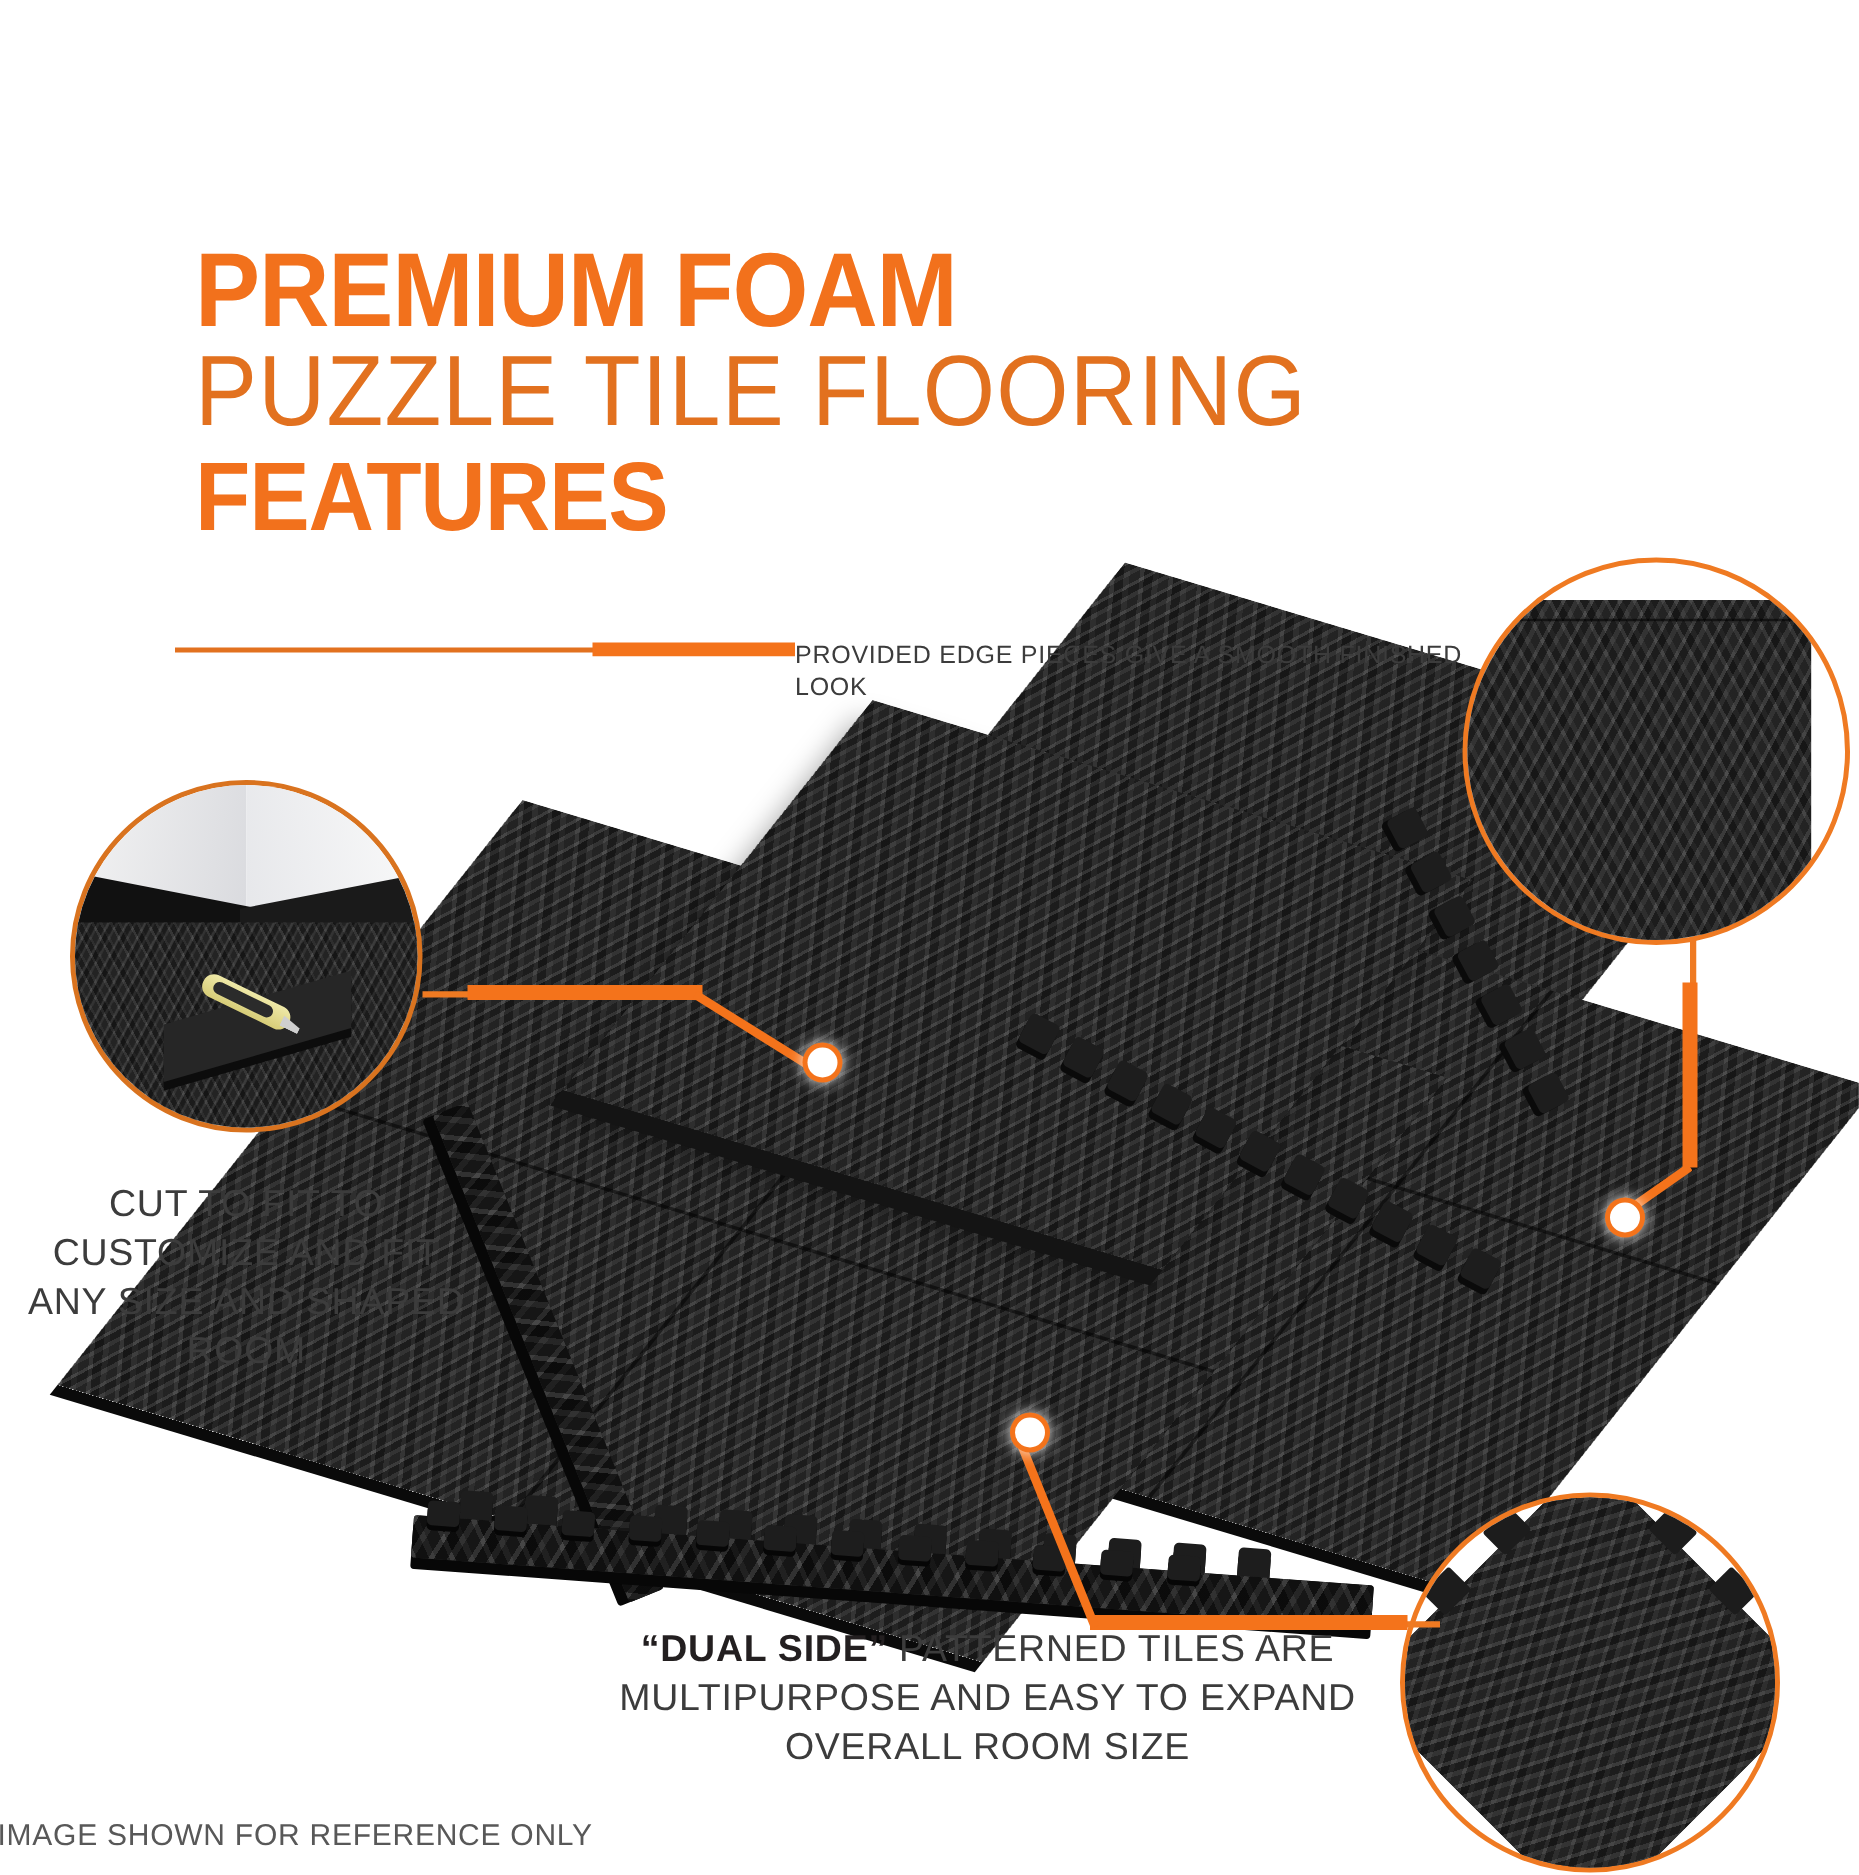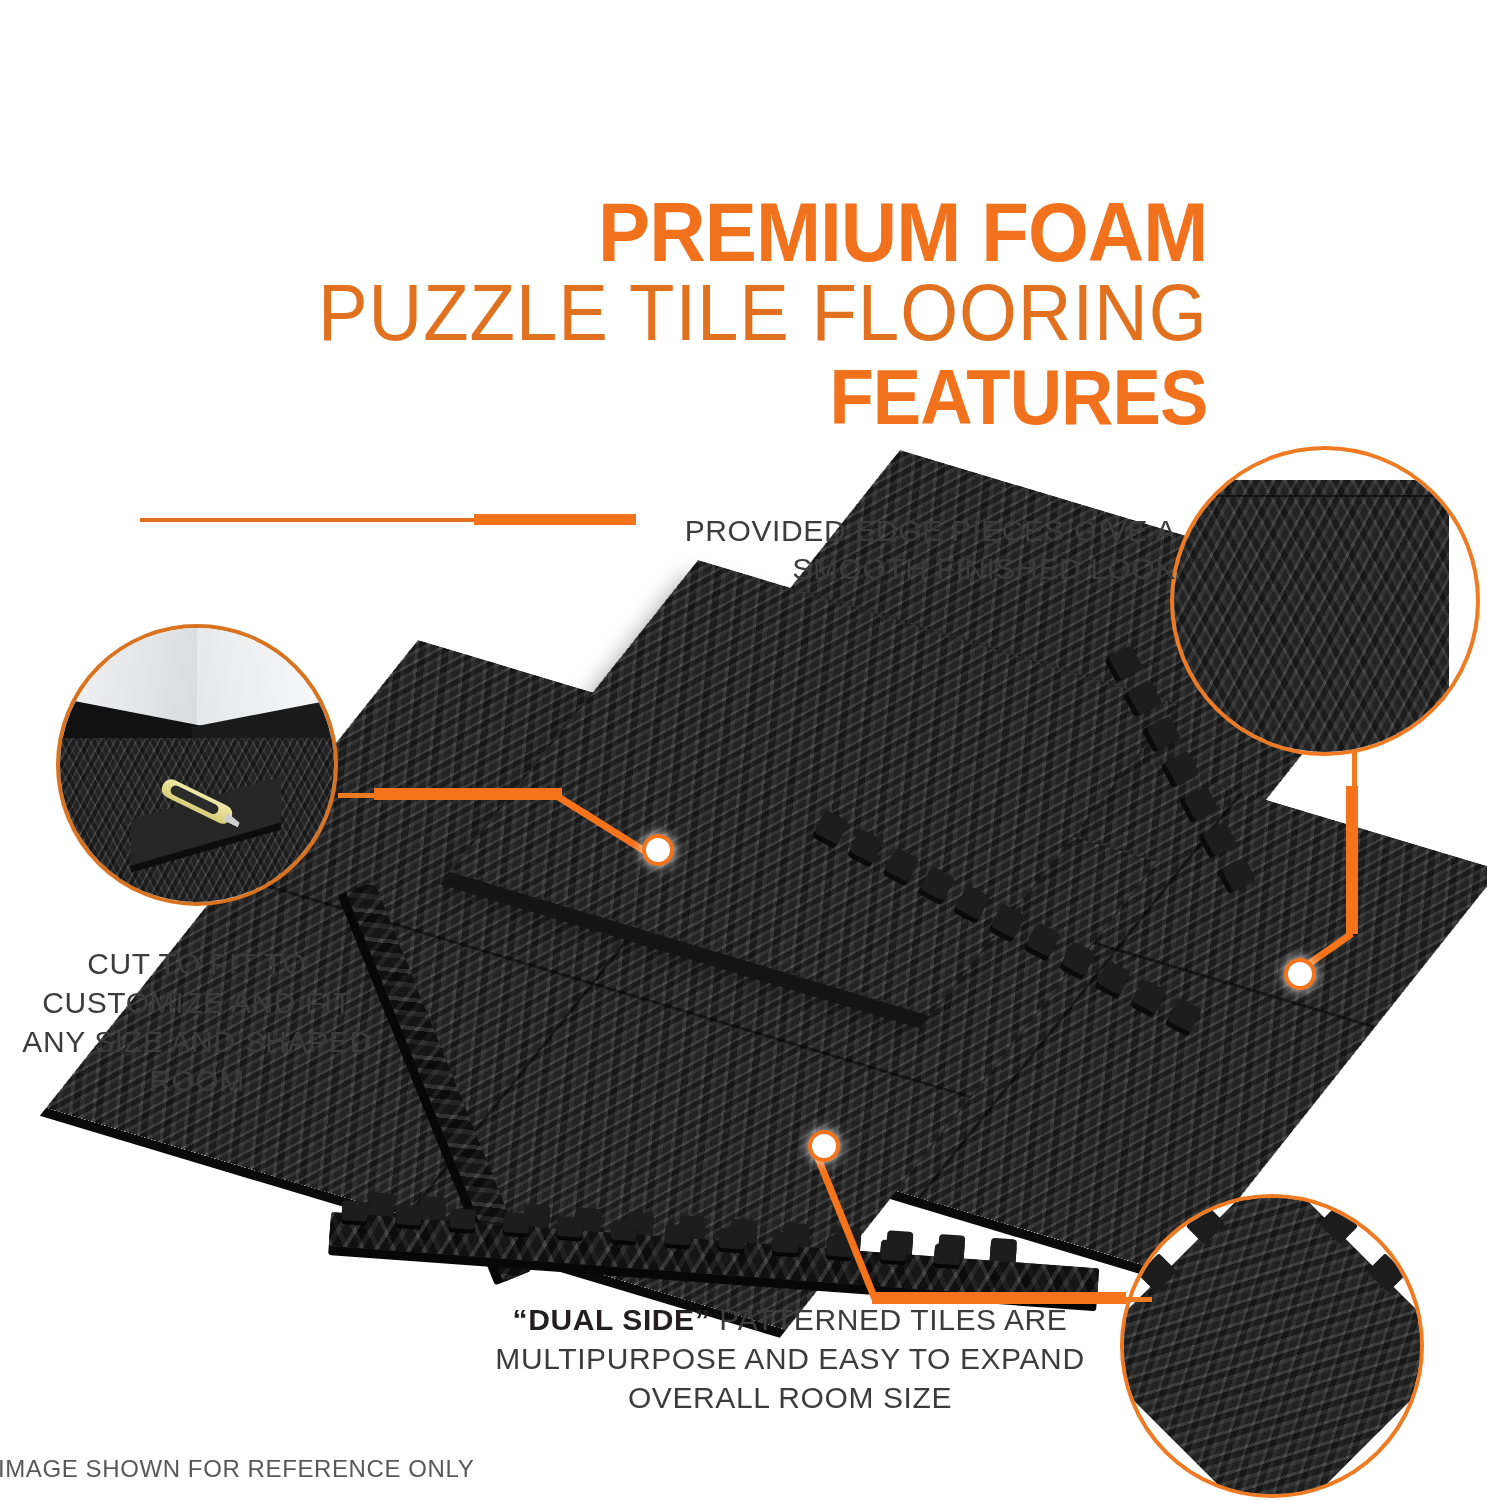--- a/index.html
+++ b/index.html
@@ -17,34 +17,34 @@
     transform:scaleX(1.02);transform-origin:left top;}
   .logo-reg{position:absolute;left:466px;top:62px;font-size:15px;color:#231f20;
     border:1.6px solid #231f20;border-radius:3px;width:15px;height:15px;line-height:14px;
     text-align:center;font-weight:bold;}
   .logo-tag{position:absolute;left:56px;top:104px;font-size:21px;letter-spacing:.6px;
     color:#c99a76;white-space:nowrap;}
   .logo-tag b{color:#ea6a1e;font-weight:bold;}
   .logo-tag .grey{color:#b9917a;}
 
   
-  .head{position:absolute;left:138px;top:196px;width:1150px;text-align:right;}
+  .head{position:absolute;left:156px;top:196px;width:1150px;}
   .h1{font-size:84px;line-height:.86;font-weight:bold;color:#f2711c;letter-spacing:-1px;
       transform:scaleX(.93);transform-origin:left center;white-space:nowrap;}
   .h2{font-size:80px;line-height:1.02;font-weight:300;color:#e2711f;letter-spacing:1px;
       transform:scaleX(.93);transform-origin:left center;white-space:nowrap;margin-top:4px;}
   .h3{font-size:78px;line-height:.9;font-weight:bold;color:#f2711c;letter-spacing:-1px;
       transform:scaleX(.93);transform-origin:left center;white-space:nowrap;margin-top:8px;}
 
   .rule-thin{position:absolute;left:140px;top:518px;width:340px;height:4px;background:#e2711f;}
   .rule-thick{position:absolute;left:474px;top:514px;width:162px;height:11px;background:#f4731b;}
 
   
   .callout{position:absolute;color:#3c3c3c;font-weight:300;letter-spacing:.6px;}
-  .c-topright{left:636px;top:512px;width:540px;text-align:right;font-size:30px;line-height:1.28;}
+  .c-topright{left:636px;top:512px;width:540px;text-align:left;font-size:20px;line-height:1.28;}
   .c-left{left:22px;top:944px;width:350px;text-align:center;font-size:30px;line-height:1.30;}
   .c-bottom{left:490px;top:1300px;width:600px;text-align:center;font-size:30px;line-height:1.30;}
   .c-bottom b{font-weight:bold;color:#231f20;}
   .disclaimer{position:absolute;left:-2px;top:1455px;font-size:24px;color:#585858;
     font-weight:300;letter-spacing:.6px;}
 
   
   .circ{position:absolute;border-radius:50%;overflow:hidden;box-sizing:border-box;}
   .circ-left{left:56px;top:624px;width:282px;height:282px;border:4px solid #d9731f;background:#fff;}
   .circ-tr{left:1170px;top:446px;width:310px;height:310px;border:4px solid #ef7a22;background:#fff;}

